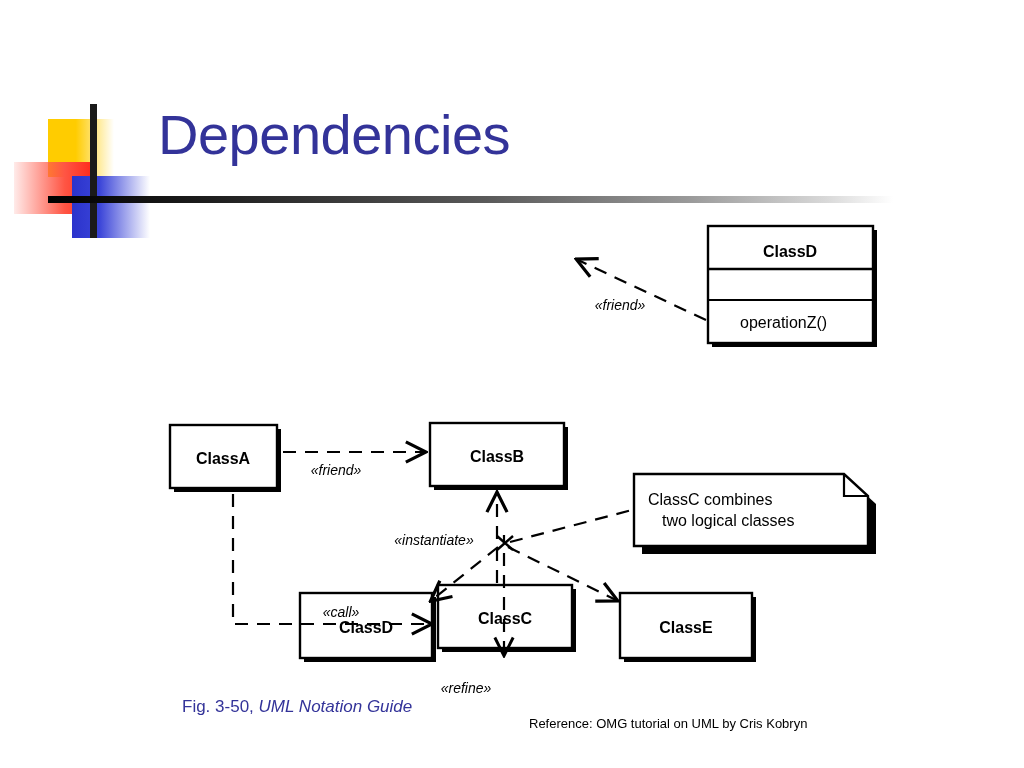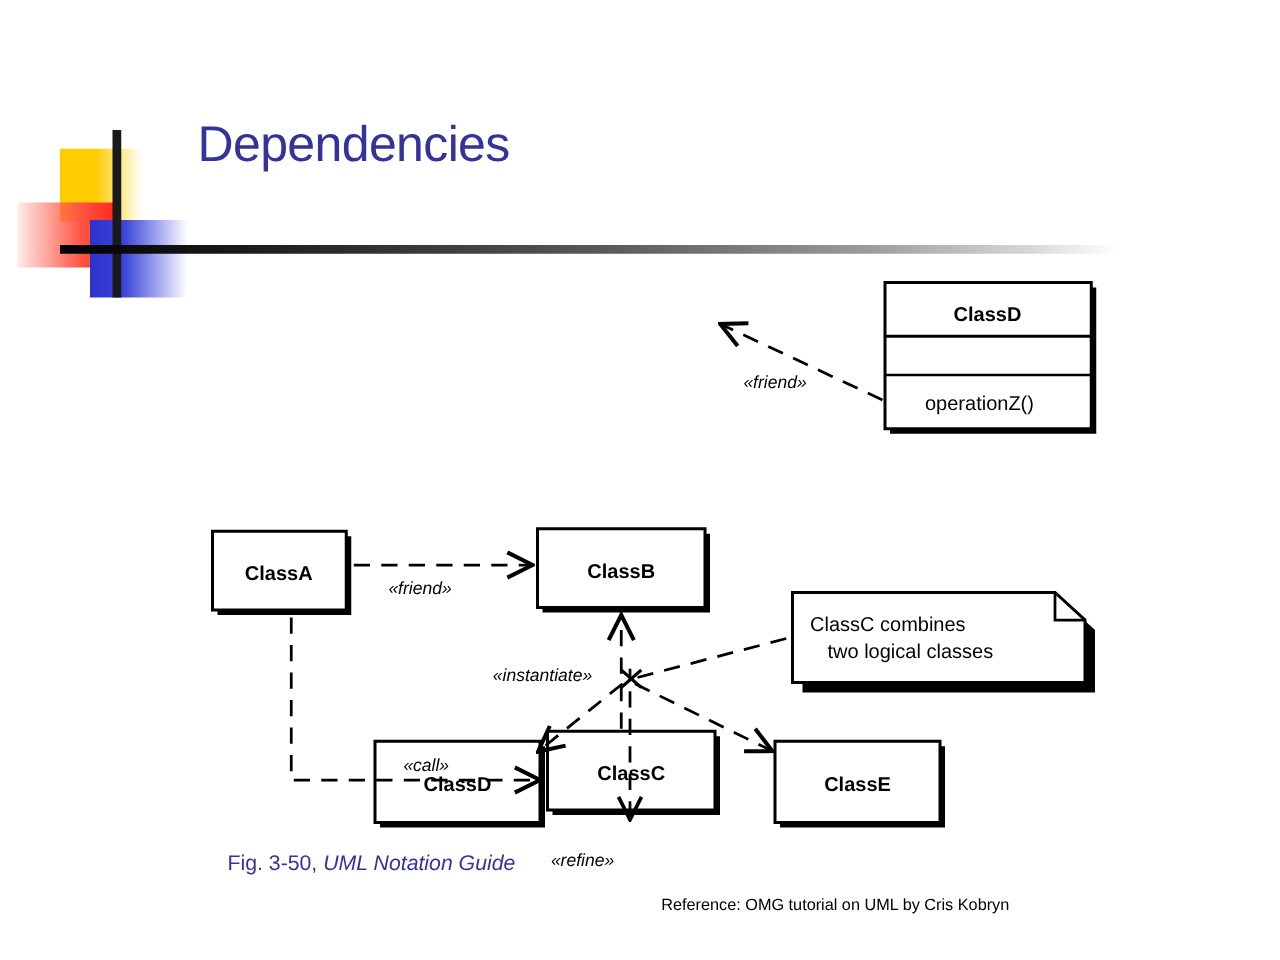--- a/index.html
+++ b/index.html
@@ -13,21 +13,21 @@
     position: relative;
     overflow: hidden;
     font-family: "Liberation Sans", sans-serif;
   }
 
   
   #slide-title {
     position: absolute;
     left: 158px;
     top: 68px;
-    font-size: 40px;
+    font-size: 56px;
     font-weight: normal;
     letter-spacing: -0.5px;
     color: #333399;
     white-space: nowrap;
     line-height: 1.05;
   }
 
   
   .deco { position: absolute; }
   #deco-yellow-square {
@@ -59,21 +59,21 @@
   }
   #uml-diagram text { font-family: "Liberation Sans", sans-serif; }
   .cls-name  { font-size: 16px; font-weight: bold; fill: #000; }
   .cls-op    { font-size: 16px; font-weight: normal; fill: #000; }
   .stereo    { font-size: 14px; font-style: italic; fill: #000; }
   .note-text { font-size: 16px; fill: #000; }
 
   
   #fig-caption {
     position: absolute;
-    left: 182px; top: 681px;
+    left: 182px; top: 697px;
     font-size: 17px;
     color: #333399;
     white-space: nowrap;
   }
   #fig-caption .fig-italic { font-style: italic; }
   #reference-line {
     position: absolute;
     left: 529px; top: 716px;
     font-size: 13px;
     color: #000000;

